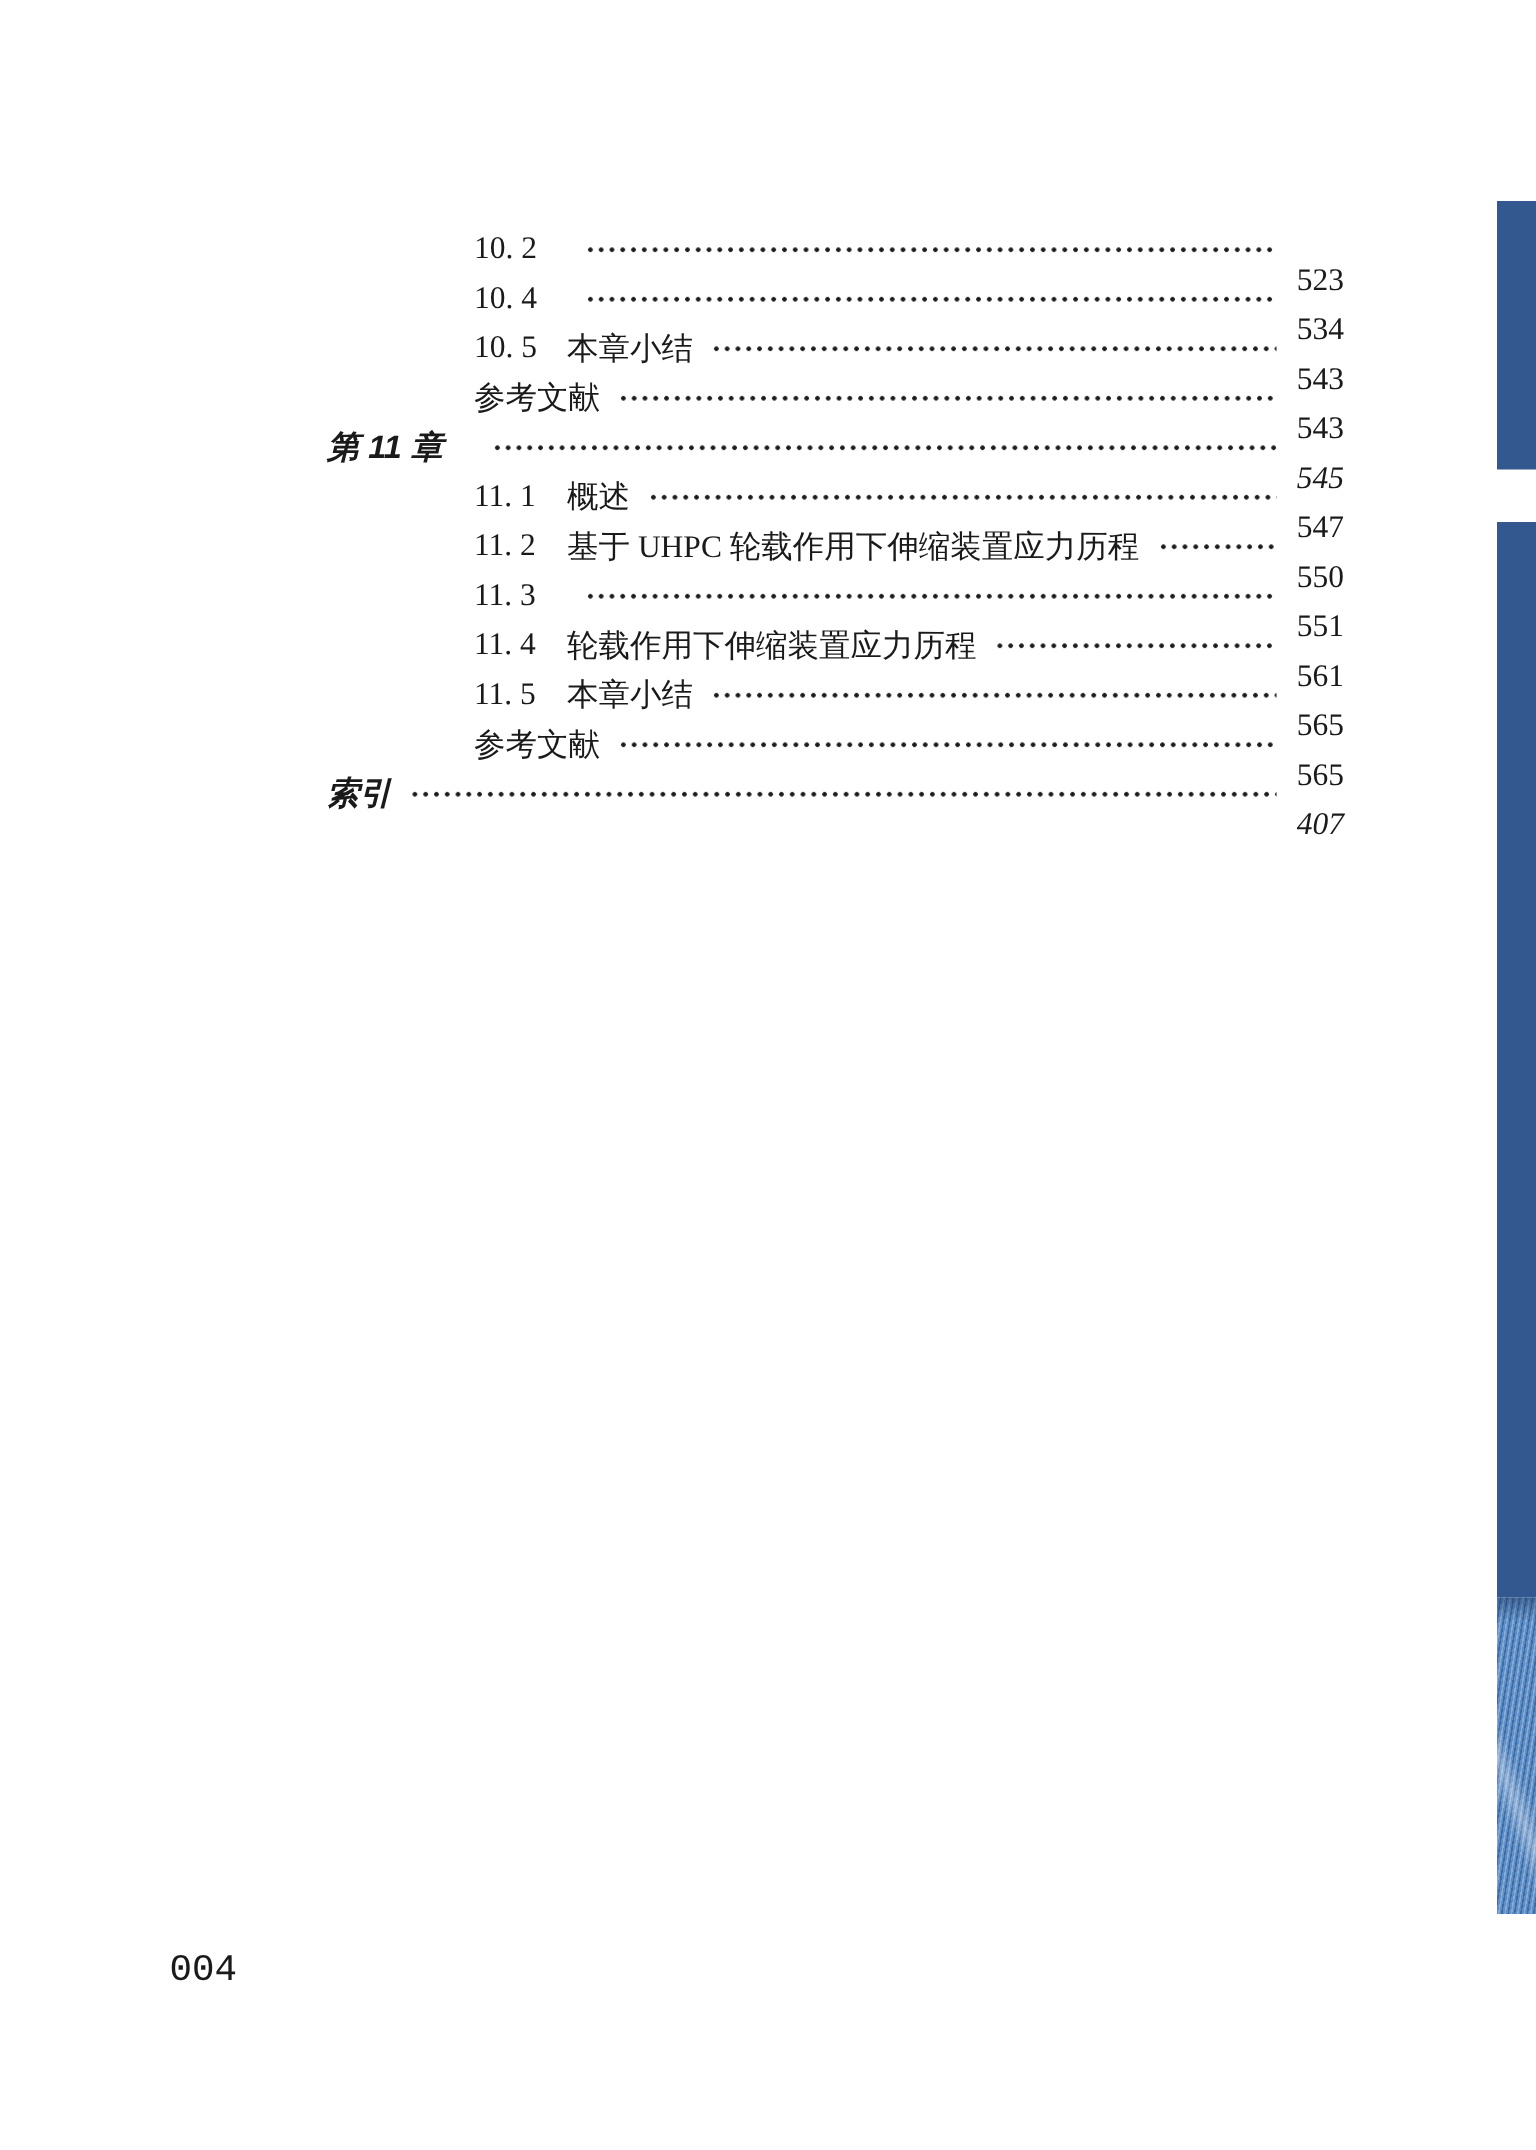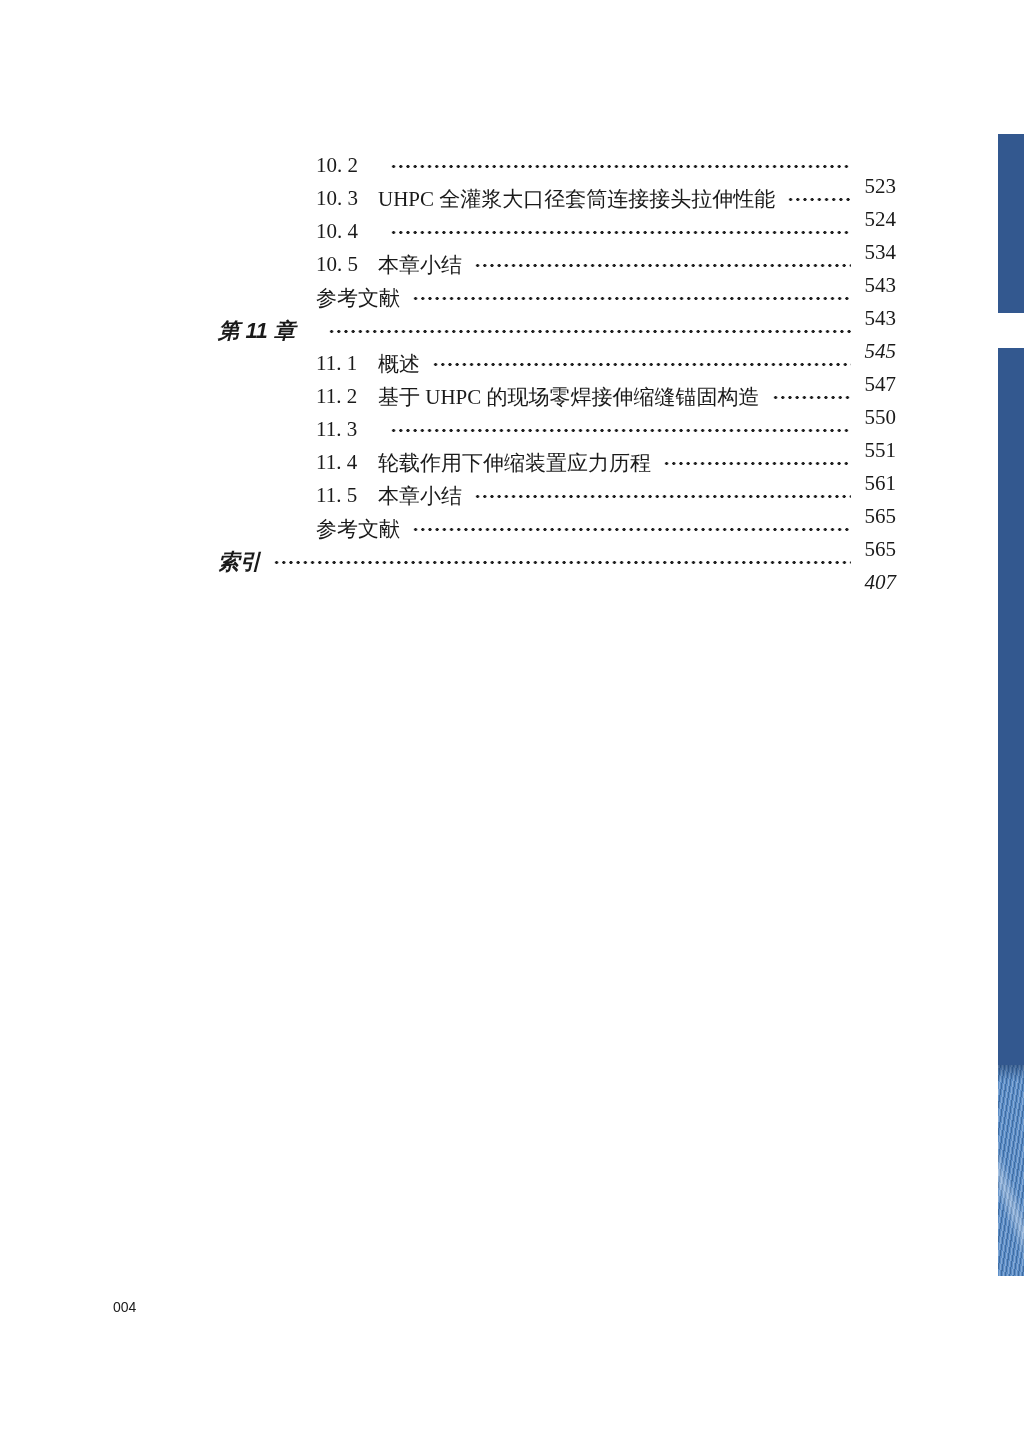--- a/index.html
+++ b/index.html
@@ -66,22 +66,22 @@
     font-weight: normal;
     font-size: 21px;
     margin-top: 42px;
   }
 
   
   .folio {
     position: absolute;
     left: 113px;
     top: 1299px;
-    font-size: 14px;
-    font-family: Liberation Sans, sans-serif;
+    font-size: 25px;
+    font-family: Liberation Mono, monospace;
   }
 
   
   .edge-bar {
     position: absolute;
     left: 998px;
     width: 26px;
     background: var(--bar-blue, #33588f);
   }
   .edge-bar.top    { top: 134px;  height: 179px; }
@@ -107,26 +107,20 @@
 <body>
 
 <div class="toc">
 
   <div class="row sub">
     <span class="num">10. 2</span>
     <span class="leader"></span>
     <span class="pagecol">523</span>
   </div>
 
-  <div class="row sub">
-    <span class="num">10. 3</span>
-    <span class="title">UHPC 全灌浆大口径套筒连接接头拉伸性能</span>
-    <span class="leader"></span>
-    <span class="pagecol">524</span>
-  </div>
 
   <div class="row sub">
     <span class="num">10. 4</span>
     <span class="leader"></span>
     <span class="pagecol">534</span>
   </div>
 
   <div class="row sub">
     <span class="num">10. 5</span>
     <span class="title">本章小结</span>
@@ -148,21 +142,21 @@
 
   <div class="row sub">
     <span class="num">11. 1</span>
     <span class="title">概述</span>
     <span class="leader"></span>
     <span class="pagecol">547</span>
   </div>
 
   <div class="row sub">
     <span class="num">11. 2</span>
-    <span class="title">基于 UHPC 的现场零焊接伸缩缝锚固构造</span>
+    <span class="title">基于 UHPC 轮载作用下伸缩装置应力历程</span>
     <span class="leader"></span>
     <span class="pagecol">550</span>
   </div>
 
   <div class="row sub">
     <span class="num">11. 3</span>
     <span class="leader"></span>
     <span class="pagecol">551</span>
   </div>
 

